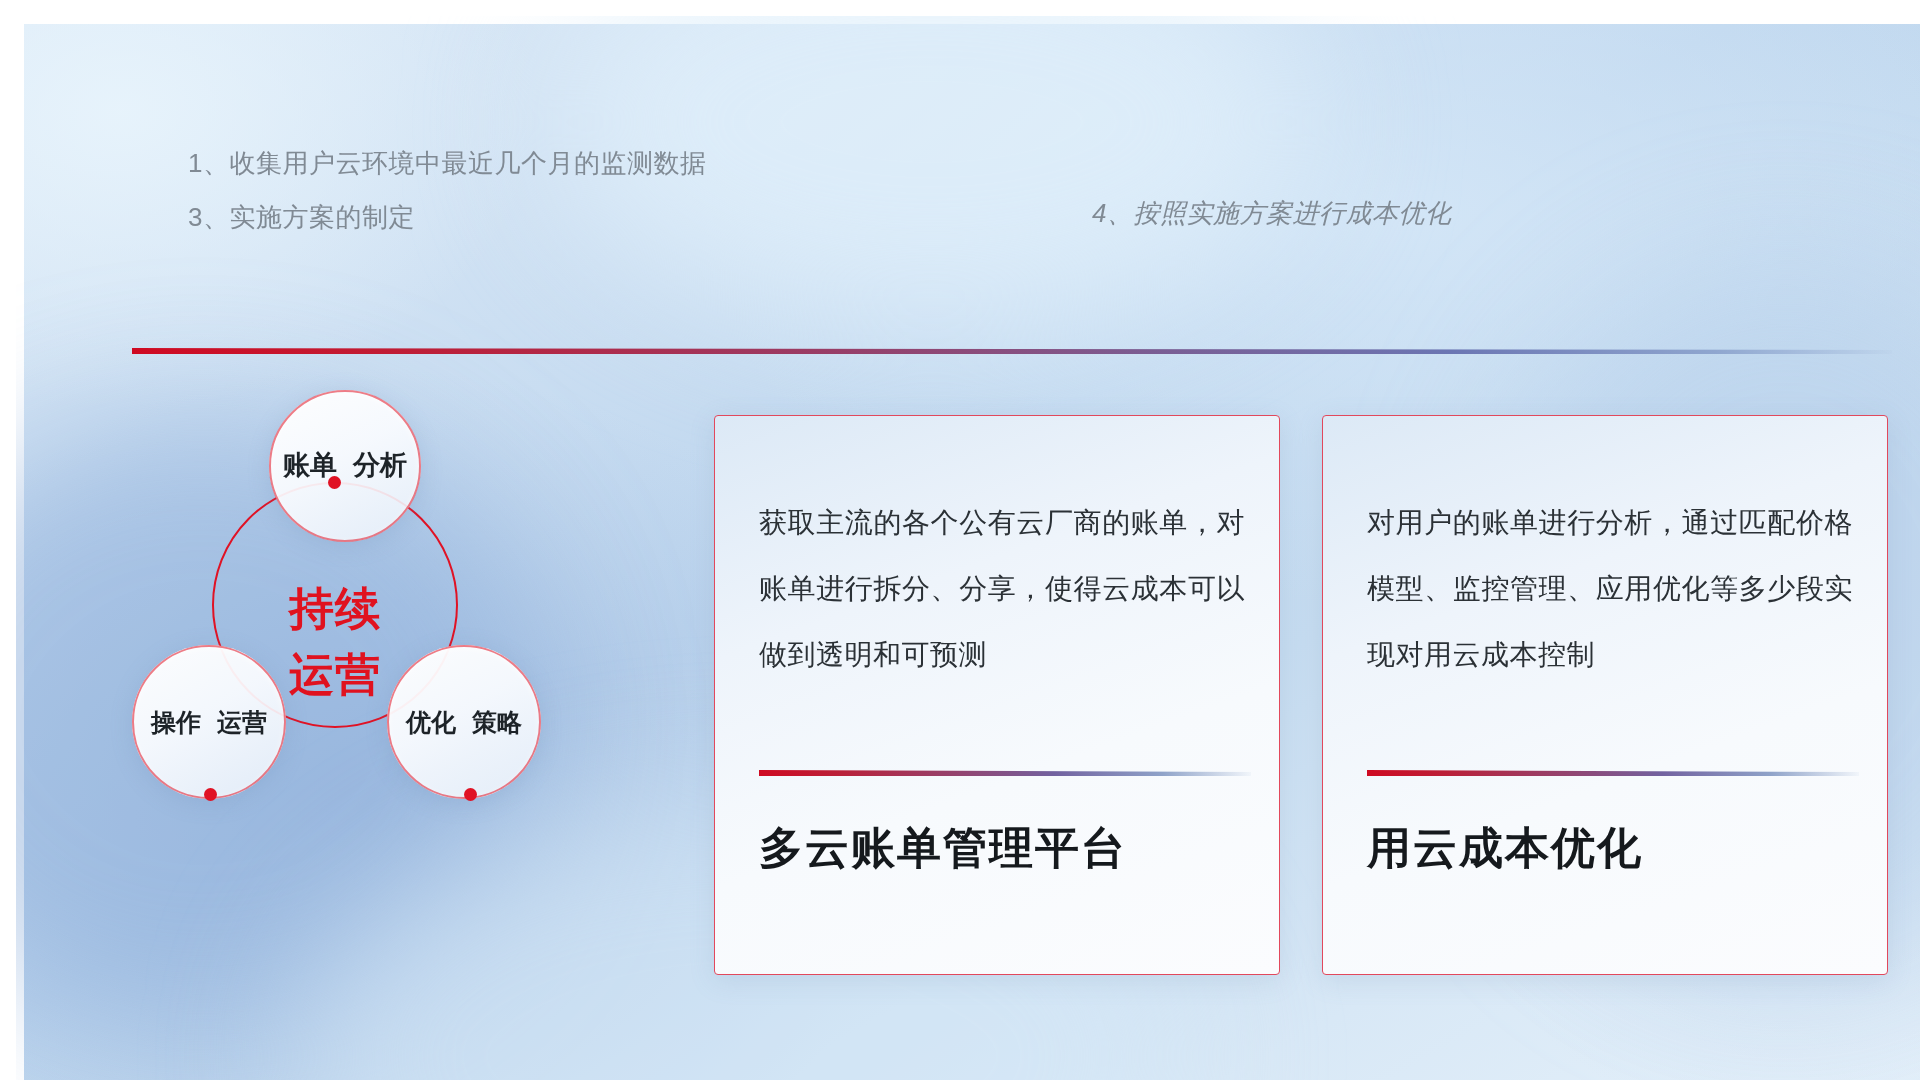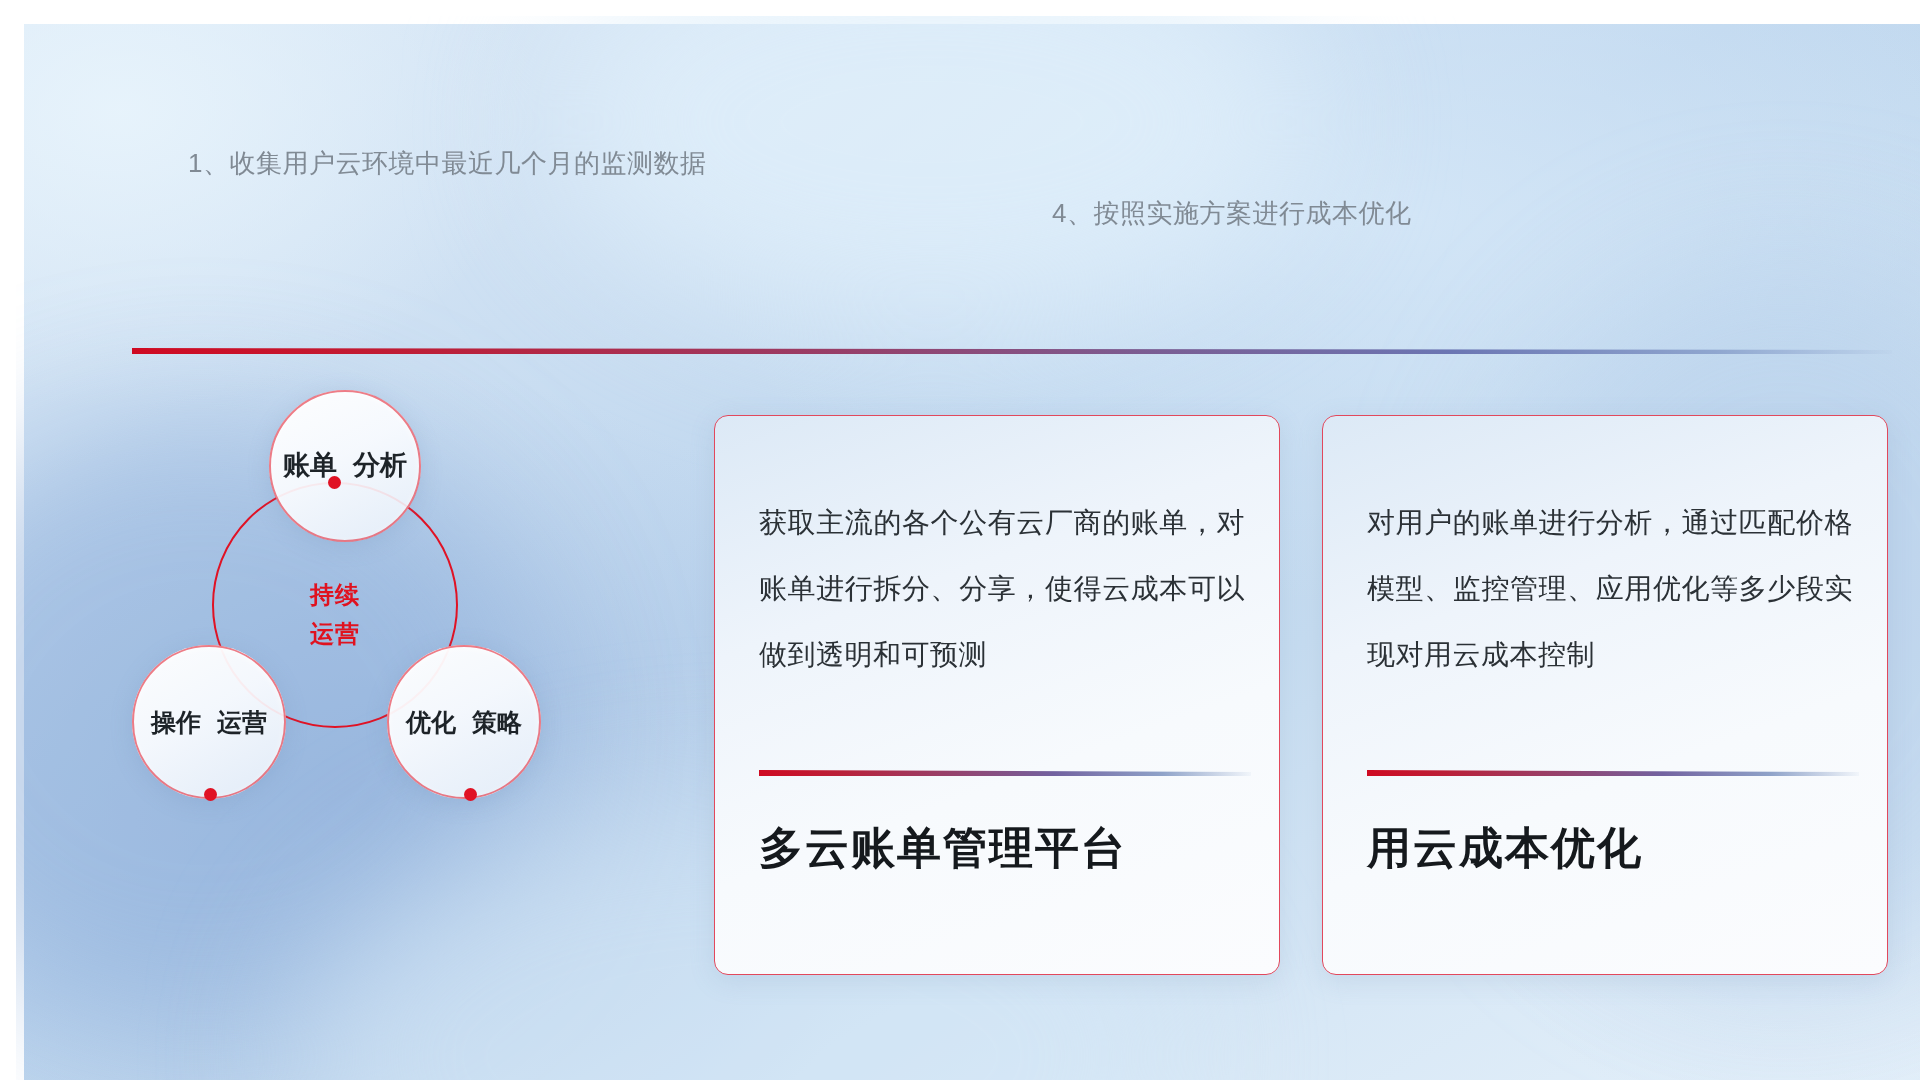--- a/index.html
+++ b/index.html
@@ -39,21 +39,21 @@
   .bullets {
     position: absolute;
     color: #808a94;
     font-size: 26px;
     letter-spacing: 0.5px;
     white-space: nowrap;
   }
   .bullets .line { line-height: 46px; }
 
   #bullets-left  { left: 148px; top: 100px; }
-  #bullets-right { left: 1012px; top: 150px; }
+  #bullets-right { left: 1052px; top: 150px; font-style: italic; }
 
   
   #divider {
     position: absolute;
     left: 100px;
     top: 316px;
     width: 1760px;
     height: 6px;
     background: linear-gradient(90deg, #cf0a22 0%, #c11b33 14%, #9b3b63 38%, #7a5d93 58%, #6b76b3 75%, #8fa6cf 90%, rgba(180,200,226,0.15) 100%);
     clip-path: polygon(0 0, 100% 2px, 100% 6px, 0 6px);
@@ -114,34 +114,34 @@
   #arc-left  { left: 2px;   top: 255px; width: 154px; height: 154px; border-color: rgba(224,18,36,0.55); }
   #arc-right { left: 257px; top: 255px; width: 154px; height: 154px; border-color: rgba(224,18,36,0.55); }
 
   #venn-center {
     position: absolute;
     left: 132px;
     top: 182px;
     width: 146px;
     text-align: center;
     color: #e0121f;
-    font-size: 24px;
+    font-size: 45px;
     font-weight: bold;
     line-height: 1.28;
     letter-spacing: 1px;
     z-index: 6;
   }
 
   
   .card {
     position: absolute;
     top: 383px;
     width: 566px;
     height: 560px;
-    border-radius: 14px;
+    border-radius: 4px;
     border: 1.5px solid #e2485c;
     background: linear-gradient(160deg, #dce9f6 0%, #eef4fb 32%, #f7fafd 62%, #fbfcfe 100%);
     box-shadow: 0 6px 26px rgba(110,140,180,0.16);
     overflow: hidden;
   }
   #card-1 { left: 682px; }
   #card-2 { left: 1290px; }
 
   .card-body {
     position: absolute;
@@ -183,20 +183,21 @@
 
 <div id="slide">
 
   <div class="blob blob-a"></div>
   <div class="blob blob-b"></div>
   <div class="blob blob-c"></div>
   <div class="blob blob-d"></div>
 
   <div class="bullets" id="bullets-left">
     <div class="line">1、收集用户云环境中最近几个月的监测数据</div>
+    <div class="line">3、实施方案的制定</div>
   </div>
 
   <div class="bullets" id="bullets-right">
     <div class="line">4、按照实施方案进行成本优化</div>
   </div>
 
   <div id="divider"></div>
 
   <div id="venn">
 

